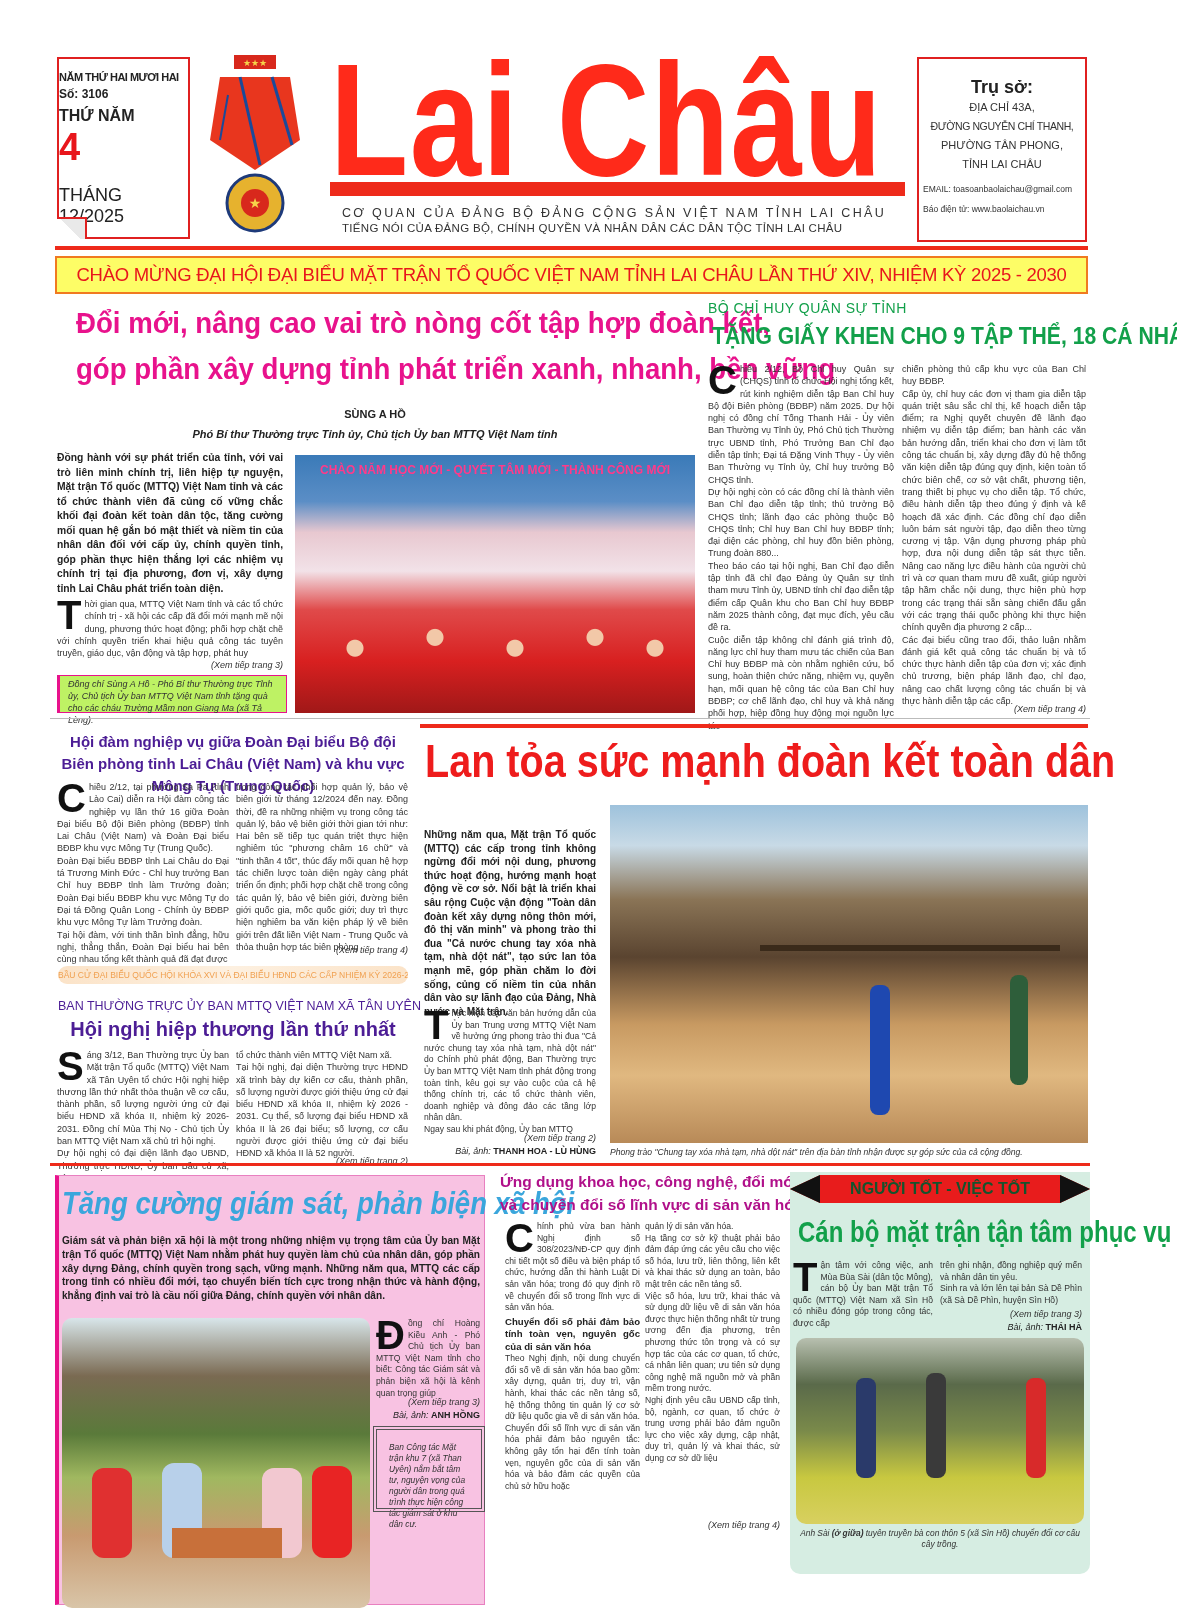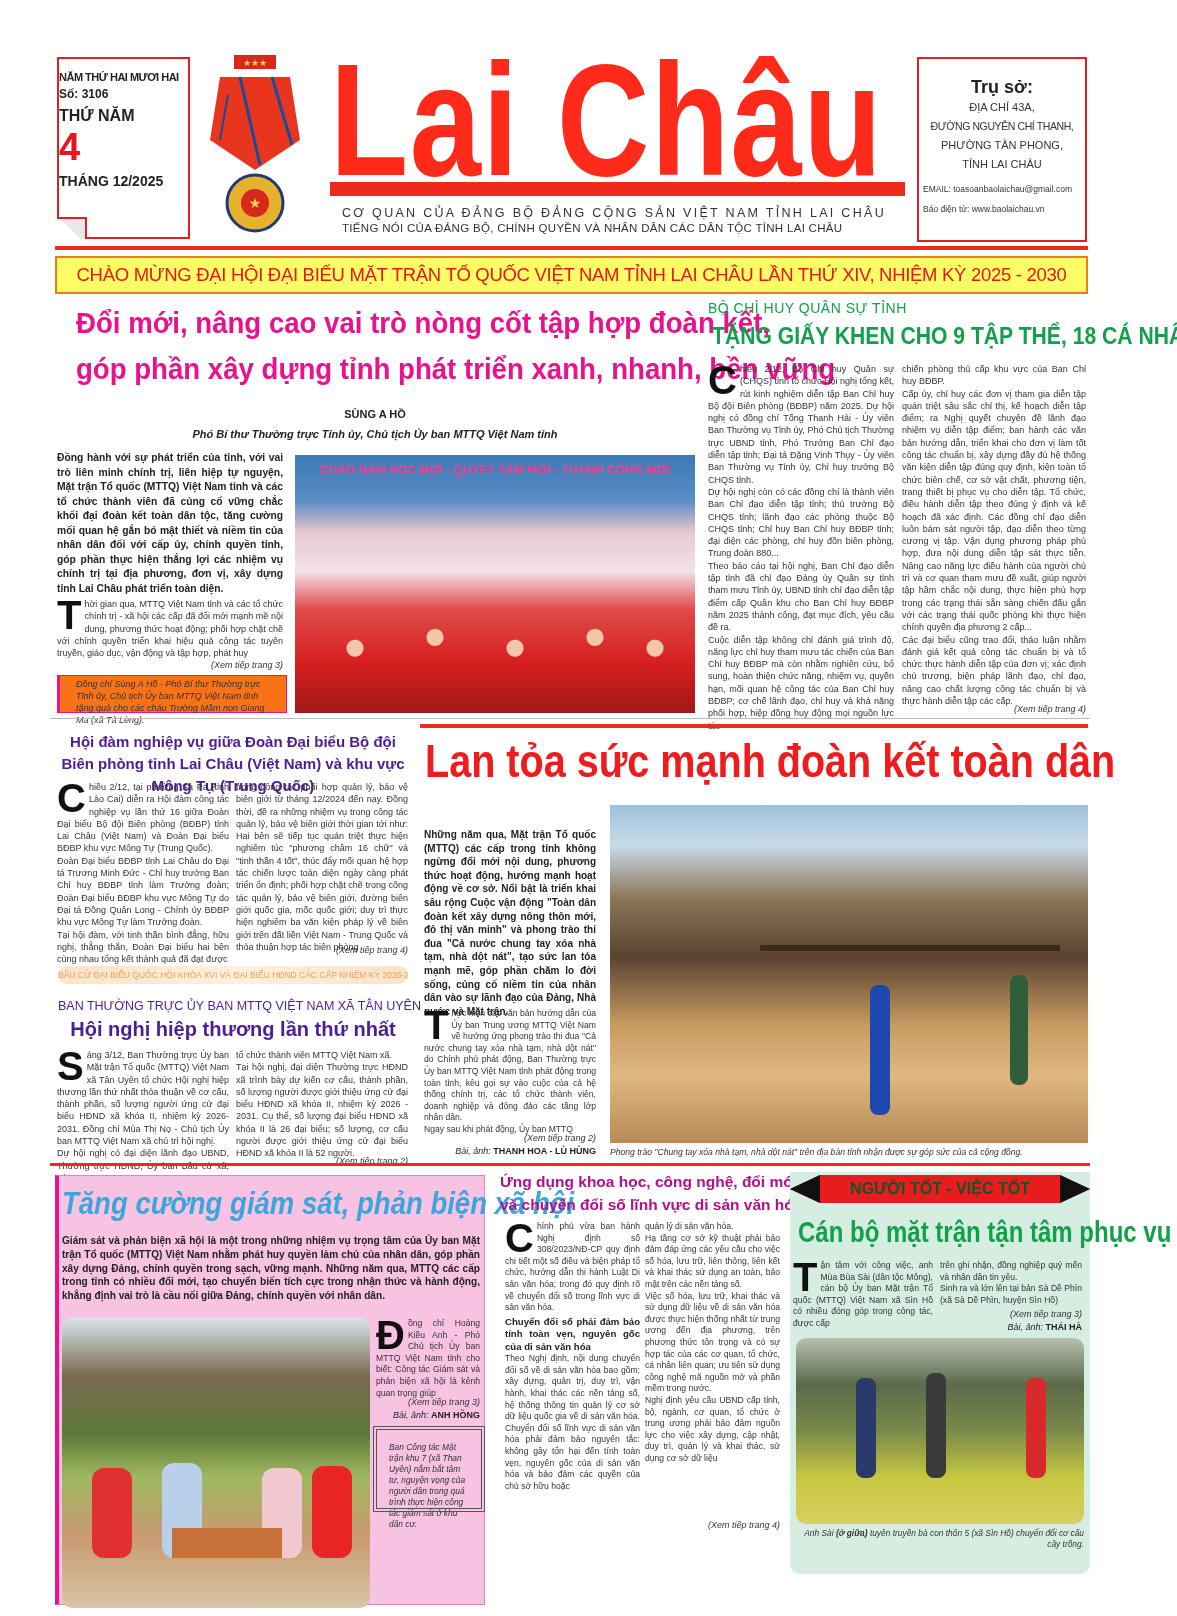--- a/index.html
+++ b/index.html
@@ -9,21 +9,21 @@
 .bold{font-weight:bold;color:#222}
 .cap{font-style:italic;font-size:9px;line-height:12px;color:#333}
 .more{font-style:italic;font-size:9px;text-align:right;color:#333}
 .drop{float:left;font-size:40px;line-height:34px;font-weight:bold;margin-right:3px;color:#111}
 
 #date-box{left:57px;top:57px;width:133px;height:182px;border:2px solid #e02020;background:#fff}
 #date-box .l1{font-size:11px;font-weight:bold;margin-top:12px;letter-spacing:-0.5px}
 #date-box .l2{font-size:12px;font-weight:bold;margin-top:4px}
 #date-box .l3{font-size:16px;font-weight:bold;margin-top:6px}
 #date-box .l4{font-size:38px;font-weight:bold;color:#e8161c;line-height:40px;margin-top:2px}
-#date-box .l5{font-size:14px;font-weight:bold;margin-top:6px}
+#date-box .l5{font-size:18px;font-weight:normal;margin-top:18px}
 #medal{left:210px;top:55px;width:90px;height:180px}
 #title{left:330px;top:45px;width:578px;height:158px;color:#ff2a1a;font-size:160px;font-weight:bold;line-height:150px;letter-spacing:2px;transform:scaleX(0.8);transform-origin:left top;white-space:nowrap}
 #sub1{left:342px;top:206px;width:550px;font-size:12.5px;letter-spacing:2.3px;color:#333}
 #sub2{left:342px;top:222px;width:550px;font-size:11.5px;color:#333;letter-spacing:0.3px}
 #red-bar{left:330px;top:182px;width:575px;height:14px;background:#ee2a1a}
 #office{left:917px;top:57px;width:170px;height:185px;border:2px solid #e02020;text-align:center}
 #office .h{font-size:18px;font-weight:bold;margin-top:18px}
 #office .a{font-size:11px;line-height:19px;color:#333}
 #office .e{font-size:8.5px;text-align:left;padding-left:4px;margin-top:10px;color:#333}
 #office .w{font-size:8.5px;text-align:left;padding-left:4px;margin-top:10px;color:#333}
@@ -85,21 +85,21 @@
   <div>góp phần xây dựng tỉnh phát triển xanh, nhanh, bền vững</div>
 </div>
 <div class="abs" style="left:50px;top:408px;width:650px;text-align:center;font-size:11px;font-weight:bold">SÙNG A HỒ</div>
 <div class="abs" style="left:50px;top:428px;width:650px;text-align:center;font-size:11px;font-weight:bold;font-style:italic">Phó Bí thư Thường trực Tỉnh ủy, Chủ tịch Ủy ban MTTQ Việt Nam tỉnh</div>
 
 <div class="abs txt bold" style="left:57px;top:451px;width:226px;font-size:10.3px;line-height:14.5px">Đồng hành với sự phát triển của tỉnh, với vai trò liên minh chính trị, liên hiệp tự nguyện, Mặt trận Tổ quốc (MTTQ) Việt Nam tỉnh và các tổ chức thành viên đã củng cố vững chắc khối đại đoàn kết toàn dân tộc, tăng cường mối quan hệ gắn bó mật thiết và niềm tin của nhân dân đối với cấp ủy, chính quyền tỉnh, góp phần thực hiện thắng lợi các nhiệm vụ chính trị tại địa phương, đơn vị, xây dựng tỉnh Lai Châu phát triển toàn diện.</div>
 <div class="abs txt" style="left:57px;top:598px;width:226px">
   <span class="drop">T</span><span>hời gian qua, MTTQ Việt Nam tỉnh và các tổ chức chính trị - xã hội các cấp đã đổi mới mạnh mẽ nội dung, phương thức hoạt động; phối hợp chặt chẽ với chính quyền triển khai hiệu quả công tác tuyên truyền, giáo dục, vận động và tập hợp, phát huy</span>
 </div>
 <div class="abs more" style="left:57px;top:660px;width:226px">(Xem tiếp trang 3)</div>
-<div class="abs cap" style="left:57px;top:675px;width:230px;height:38px;background:#f97316;border:1px solid #e8128c;border-left:3px solid #e8128c;padding:2px 16px">Đồng chí Sùng A Hồ - Phó Bí thư Thường trực Tỉnh ủy, Chủ tịch Ủy ban MTTQ Việt Nam tỉnh tặng quà cho các cháu Trường Mầm non Giang Ma (xã Tả Lèng).</div>
+<div class="abs cap" style="left:57px;top:675px;width:230px;height:38px;background:#bef264;border:1px solid #e8128c;border-left:3px solid #e8128c;padding:2px 8px">Đồng chí Sùng A Hồ - Phó Bí thư Thường trực Tỉnh ủy, Chủ tịch Ủy ban MTTQ Việt Nam tỉnh tặng quà cho các cháu Trường Mầm non Giang Ma (xã Tả Lèng).</div>
 
 <div class="abs photo" style="left:295px;top:455px;width:400px;height:258px;background:linear-gradient(180deg,#3a7ab8 0%,#5b8ec6 18%,#e8c8d0 30%,#f2e2e8 45%,#e04a4a 60%,#d82020 80%,#a01818 100%)">
   <div style="position:absolute;left:20px;top:8px;width:360px;font-size:12px;font-weight:bold;color:#ff3a8a;text-align:center">CHÀO NĂM HỌC MỚI - QUYẾT TÂM MỚI - THÀNH CÔNG MỚI</div>
   <div style="position:absolute;left:0;top:150px;width:400px;height:108px;background:radial-gradient(circle at 15% 40%,#f2c8a8 0 8px,transparent 9px),radial-gradient(circle at 35% 30%,#f2c8a8 0 8px,transparent 9px),radial-gradient(circle at 55% 40%,#f2c8a8 0 8px,transparent 9px),radial-gradient(circle at 75% 30%,#f2c8a8 0 8px,transparent 9px),radial-gradient(circle at 90% 40%,#f2c8a8 0 8px,transparent 9px)"></div>
 </div>
 
 <div class="abs h-green" style="left:708px;top:300px;font-size:14px;letter-spacing:0.5px">BỘ CHỈ HUY QUÂN SỰ TỈNH</div>
 <div class="abs h-green" style="left:712px;top:322px;font-size:24px;font-weight:bold;white-space:nowrap;transform:scaleX(0.88);transform-origin:left top">TẶNG GIẤY KHEN CHO 9 TẬP THỂ, 18 CÁ NHÂN</div>
 <div class="abs txt" style="left:708px;top:363px;width:186px;white-space:pre-line"><span class="drop">C</span><span>hiều 2/12, Bộ Chỉ huy Quân sự (CHQS) tỉnh tổ chức Hội nghị tổng kết, rút kinh nghiệm diễn tập Ban Chỉ huy Bộ đội Biên phòng (BĐBP) năm 2025. Dự hội nghị có đồng chí Tống Thanh Hải - Ủy viên Ban Thường vụ Tỉnh ủy, Phó Chủ tịch Thường trực UBND tỉnh, Phó Trưởng Ban Chỉ đạo diễn tập tỉnh; Đại tá Đặng Vinh Thụy - Ủy viên Ban Thường vụ Tỉnh ủy, Chỉ huy trưởng Bộ CHQS tỉnh.
 Dự hội nghị còn có các đồng chí là thành viên Ban Chỉ đạo diễn tập tỉnh; thủ trưởng Bộ CHQS tỉnh; lãnh đạo các phòng thuộc Bộ CHQS tỉnh; Chỉ huy Ban Chỉ huy BĐBP tỉnh; đại diện các phòng, chỉ huy đồn biên phòng, Trung đoàn 880...
@@ -186,13 +186,13 @@
 <div class="abs txt" style="left:793px;top:1260px;width:140px;font-size:8.6px;line-height:11.6px"><span class="drop">T</span><span>ận tâm với công việc, anh Mùa Bùa Sài (dân tộc Mông), cán bộ Ủy ban Mặt trận Tổ quốc (MTTQ) Việt Nam xã Sìn Hồ có nhiều đóng góp trong công tác, được cấp</span></div>
 <div class="abs txt" style="left:940px;top:1260px;width:142px;font-size:8.6px;line-height:11.6px;white-space:pre-line">trên ghi nhận, đồng nghiệp quý mến và nhân dân tin yêu.
 Sinh ra và lớn lên tại bản Sà Dề Phìn (xã Sà Dề Phìn, huyện Sìn Hồ)</div>
 <div class="abs more" style="left:940px;top:1309px;width:142px">(Xem tiếp trang 3)</div>
 <div class="abs" style="left:940px;top:1322px;width:142px;text-align:right;font-size:9px"><i>Bài, ảnh:</i> <b>THÁI HÀ</b></div>
 <div class="abs photo" style="left:796px;top:1338px;width:288px;height:186px;border-radius:10px;background:linear-gradient(180deg,#b8c0b0 0%,#5a6a4a 25%,#7a8a4a 50%,#c8c840 75%,#d8d060 100%)">
   <div style="position:absolute;left:60px;top:40px;width:20px;height:100px;background:#2a3a6a;border-radius:8px"></div>
   <div style="position:absolute;left:130px;top:35px;width:20px;height:105px;background:#3a3a3a;border-radius:8px"></div>
   <div style="position:absolute;left:230px;top:40px;width:20px;height:100px;background:#d82a2a;border-radius:8px"></div>
 </div>
-<div class="abs cap" style="left:796px;top:1528px;width:288px;text-align:right;font-size:8.4px;line-height:11px"><span>Anh Sài </span><b>(ở giữa)</b><span> tuyên truyền bà con thôn 5 (xã Sìn Hồ) chuyển đổi cơ cấu cây trồng.</span></div>
+<div class="abs cap" style="left:796px;top:1528px;width:288px;text-align:center;font-size:8.4px;line-height:11px"><span>Anh Sài </span><b>(ở giữa)</b><span> tuyên truyền bà con thôn 5 (xã Sìn Hồ) chuyển đổi cơ cấu cây trồng.</span></div>
 
 </body></html>

